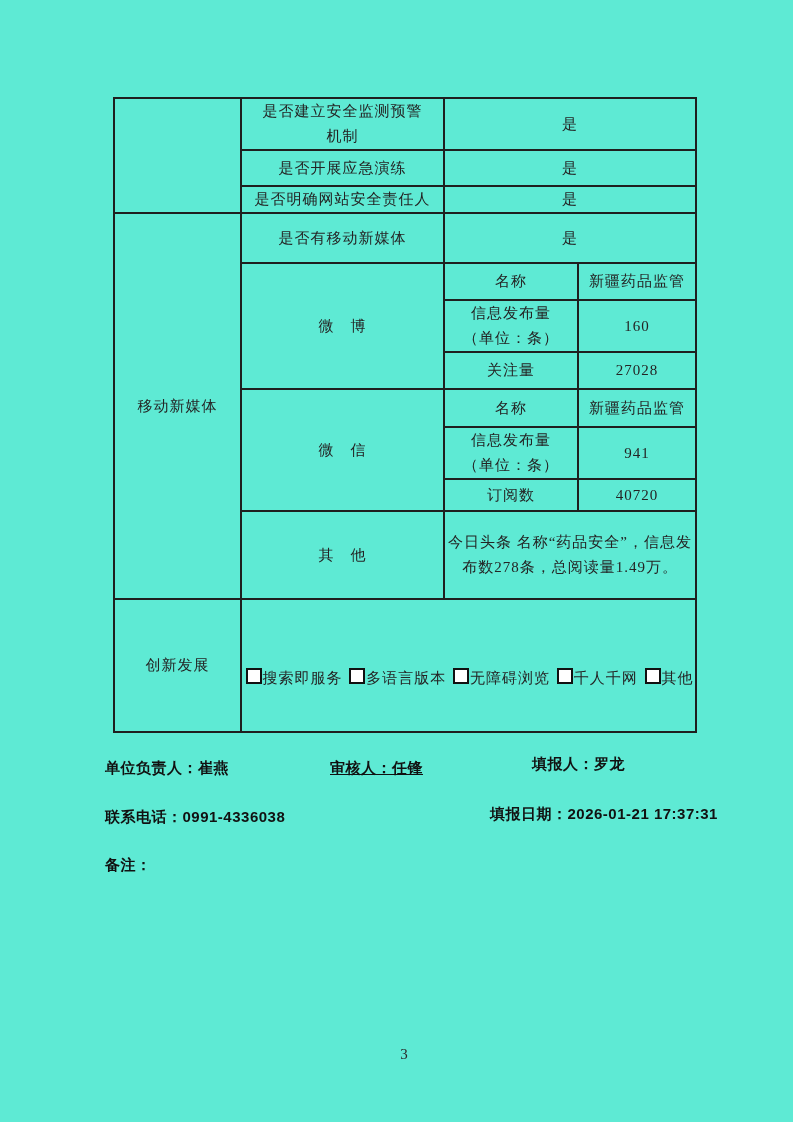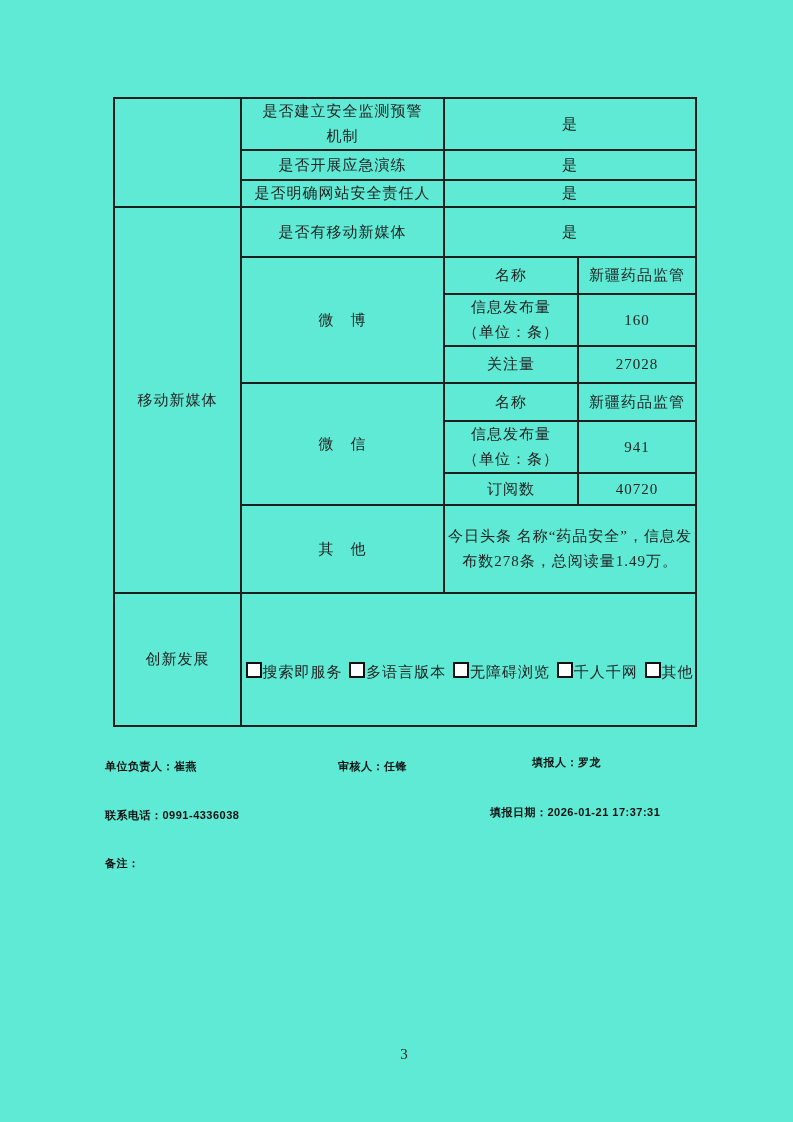--- a/index.html
+++ b/index.html
@@ -50,21 +50,21 @@
     height: 12px;
     border: 2px solid #111;
     vertical-align: -1px;
     margin: 0 1px 0 2px;
     background: #fff;
   }
   .footer-item {
     position: absolute;
     font-family: "Liberation Sans", "DejaVu Sans", sans-serif;
     font-weight: bold;
-    font-size: 11px;
+    font-size: 15px;
     letter-spacing: 0.5px;
     color: #111;
     white-space: nowrap;
   }
   .page-number {
     position: absolute;
     top: 1046px;
     left: 0;
     width: 808px;
     text-align: center;
@@ -85,21 +85,21 @@
       <col style="width:118px">
     </colgroup>
     <tbody>
 
       <tr style="height:48px">
         <td rowspan="3"></td>
         <td>是否建立安全监测预警
 机制</td>
         <td colspan="2">是</td>
       </tr>
-      <tr style="height:30px">
+      <tr style="height:36px">
         <td>是否开展应急演练</td>
         <td colspan="2">是</td>
       </tr>
       <tr style="height:16px">
         <td>是否明确网站安全责任人</td>
         <td colspan="2">是</td>
       </tr>
 
       <tr style="height:50px">
         <td rowspan="8">移动新媒体</td>
@@ -151,21 +151,21 @@
             <span class="cb-box"></span><span>无障碍浏览</span>
             <span class="cb-box"></span><span>千人千网</span>
             <span class="cb-box"></span><span>其他</span>
           </span>
         </td>
       </tr>
     </tbody>
   </table>
 
   <div class="footer-item" style="left:105px; top:759px;">单位负责人：崔燕</div>
-  <div class="footer-item" style="left:338px; top:759px;">审核人：任锋</div>
+  <div class="footer-item" style="left:330px; top:759px;text-decoration:underline;">审核人：任锋</div>
   <div class="footer-item" style="left:532px; top:755px;">填报人：罗龙</div>
 
   <div class="footer-item" style="left:105px; top:808px;">联系电话：0991-4336038</div>
   <div class="footer-item" style="left:490px; top:805px;">填报日期：2026-01-21 17:37:31</div>
 
   <div class="footer-item" style="left:105px; top:856px;">备注：</div>
 
   <div class="page-number">3</div>
 
 </div>

